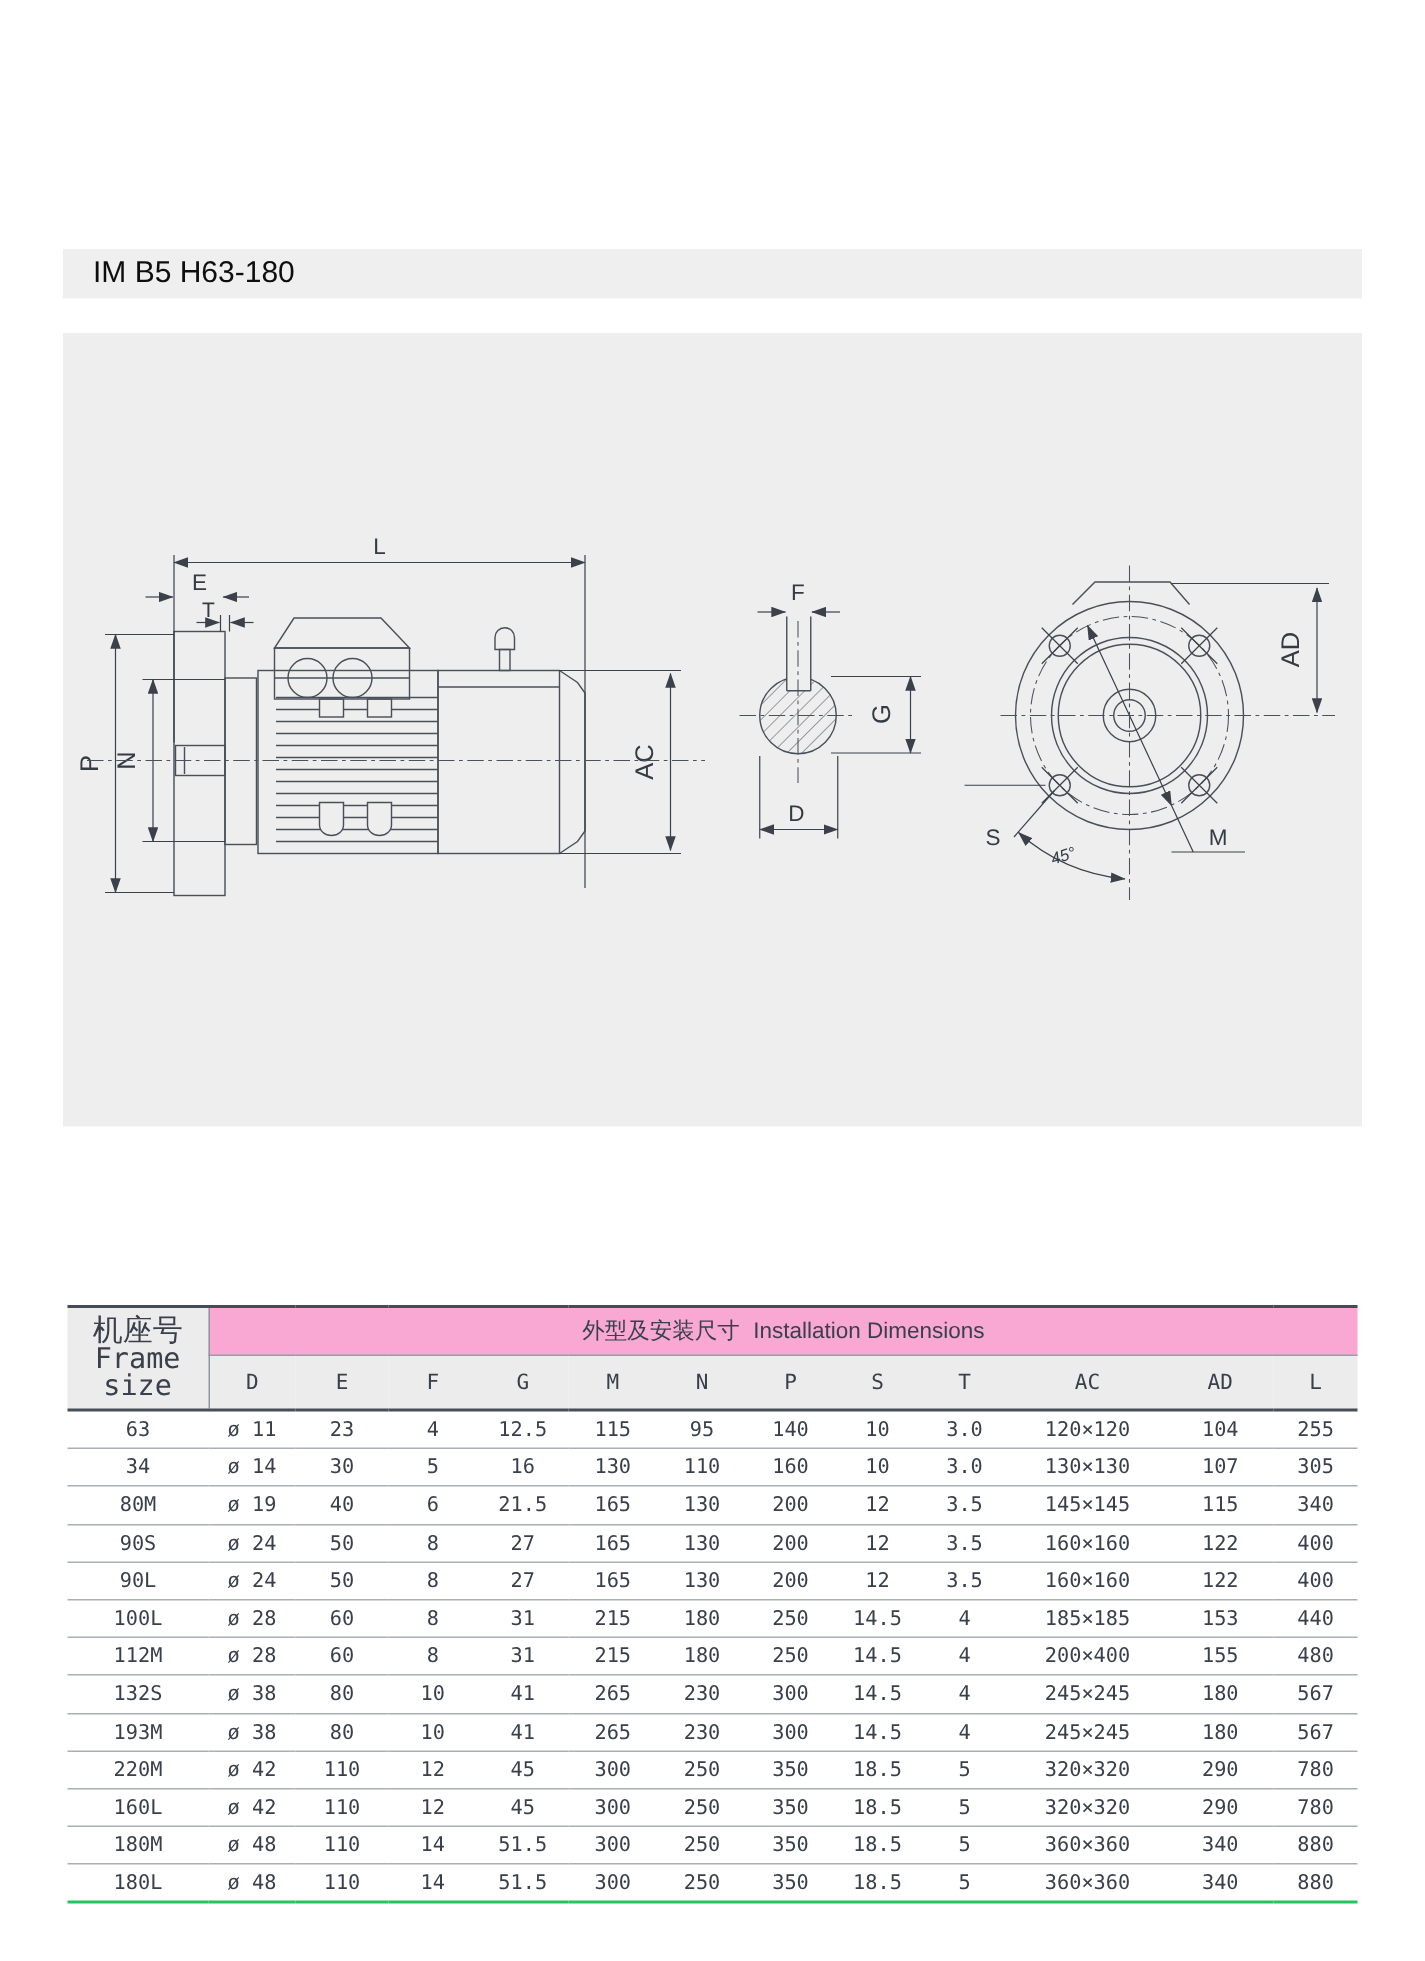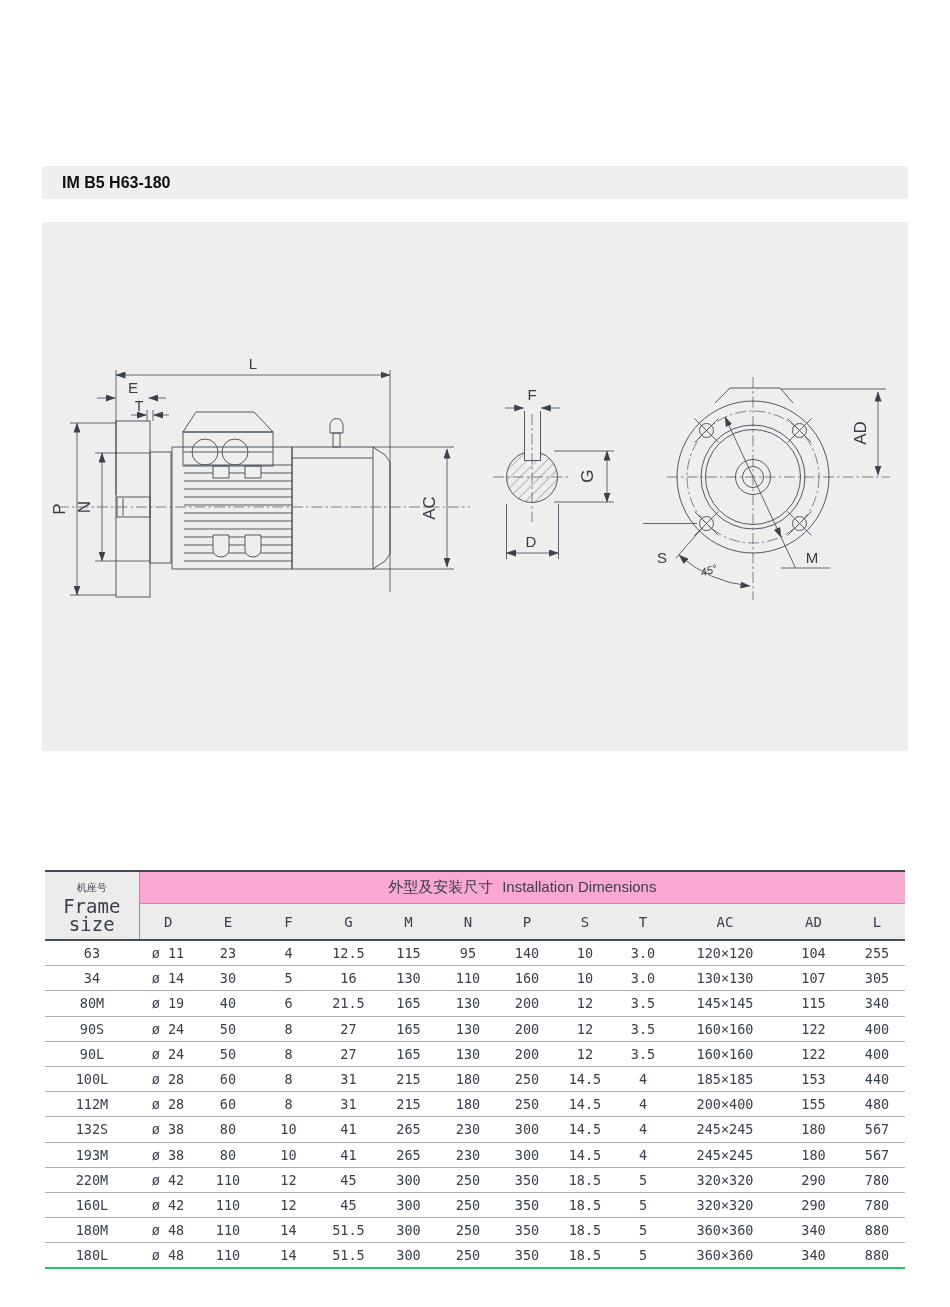--- a/index.html
+++ b/index.html
@@ -3,42 +3,42 @@
 <meta charset="utf-8">
 <style>
   html,body{margin:0;padding:0;background:#ffffff;}
   .page{position:relative;width:950px;height:1307px;background:#ffffff;overflow:hidden;
         font-family:"Liberation Sans",sans-serif;}
   .banner{position:absolute;left:42px;top:63px;width:866px;height:57px;
           display:flex;align-items:center;justify-content:center;}
   .banner-title{color:#ffffff;font-size:25px;font-weight:bold;letter-spacing:.5px;}
   .subbar{position:absolute;left:42px;top:166px;width:866px;height:33px;
           display:flex;align-items:center;}
-  .subbar-text{color:#0e0e0e;font-size:16px;font-weight:bold;padding-left:20px;}
+  .subbar-text{color:#0e0e0e;font-size:20px;font-weight:normal;padding-left:20px;}
   .panel{position:absolute;left:42px;top:222px;width:866px;height:529px;}
   .panel svg{display:block;}
 
   
   .shape{stroke:#49505a;stroke-width:.95;fill:none;}
   .dim{stroke:#3a414b;stroke-width:.8;fill:none;}
   .cl{stroke:#4a515b;stroke-width:.7;stroke-dasharray:11 3 2.5 3;fill:none;}
   .erase{fill:#eeeeee;stroke:none;}
   .white-part{fill:#eeeeee;stroke:#49505a;stroke-width:.95;}
   .dlabel{font-family:"Liberation Sans",sans-serif;fill:#343b45;font-size:15px;text-anchor:middle;}
   .dlabel-big{font-family:"Liberation Sans",sans-serif;fill:#343b45;font-size:17px;text-anchor:middle;}
   .dlabel-angle{font-family:"Liberation Sans",sans-serif;fill:#343b45;font-size:11px;font-style:italic;text-anchor:middle;}
 
   
   .table-wrap{position:absolute;left:45px;top:870px;width:860px;}
   .dim-table{width:860px;table-layout:fixed;border-collapse:collapse;border-top:2px solid #454c56;}
   .dim-table th,.dim-table td{text-align:center;font-weight:normal;color:#39404c;padding:0;}
   .group-th{background:#f9a8d4;border-bottom:1px solid #979da5;font-size:15px;height:31px;}
   .group-en{margin-left:9px;}
   .frame-th{background:#ececec;border-right:1px solid #8f959d;border-bottom:2px solid #474e58;}
-  .frame-th .cn{font-size:10px;line-height:19px;}
+  .frame-th .cn{font-size:20px;line-height:19px;}
   .frame-th .en{font-family:"DejaVu Sans Mono",monospace;font-size:19px;line-height:18px;}
   .sub-th-row th{background:#ececec;border-bottom:2px solid #474e58;
         font-family:"DejaVu Sans Mono",monospace;font-size:14px;height:35px;}
   .dim-table tbody td{border-bottom:1px solid #aaafb6;font-family:"DejaVu Sans Mono",monospace;
         font-size:13.5px;height:24.2px;}
   .dim-table tbody tr:last-child td{border-bottom:2px solid #22c55e;}
 </style>
 </head>
 <body>
 

